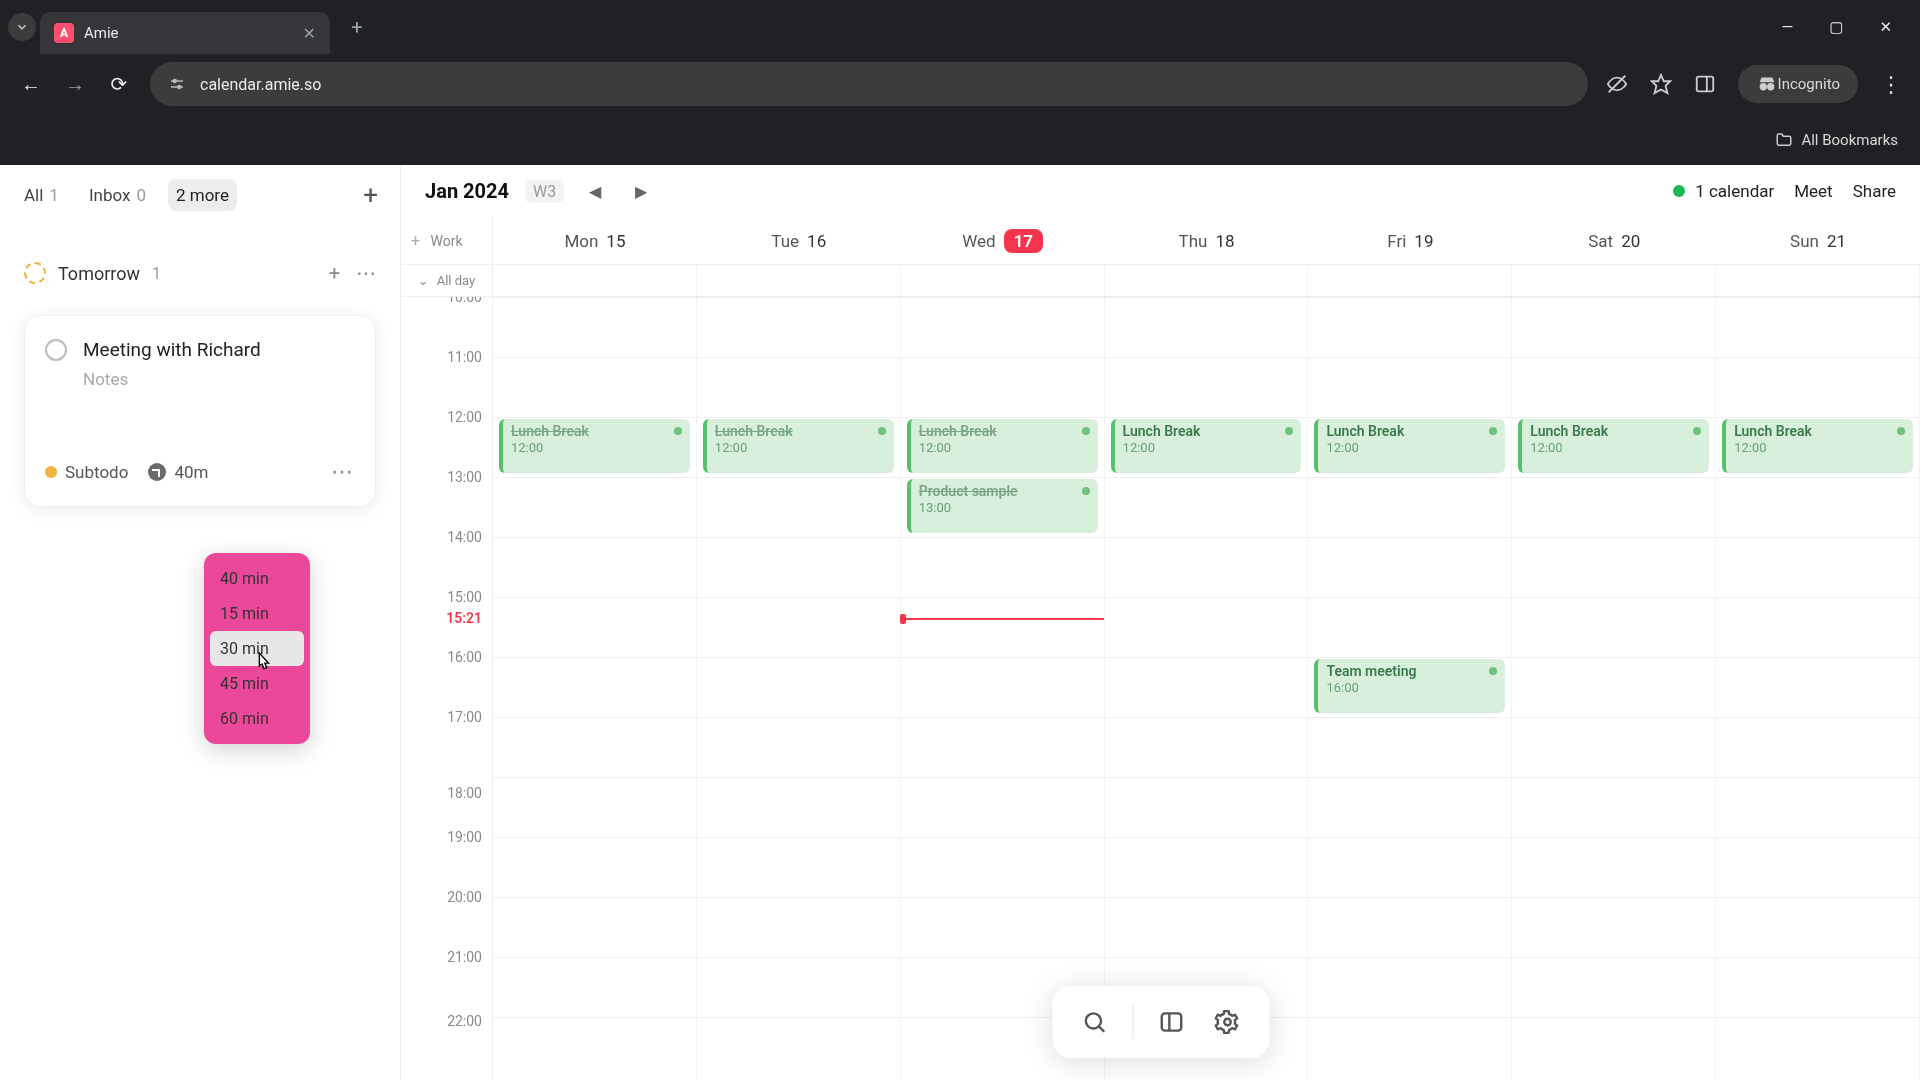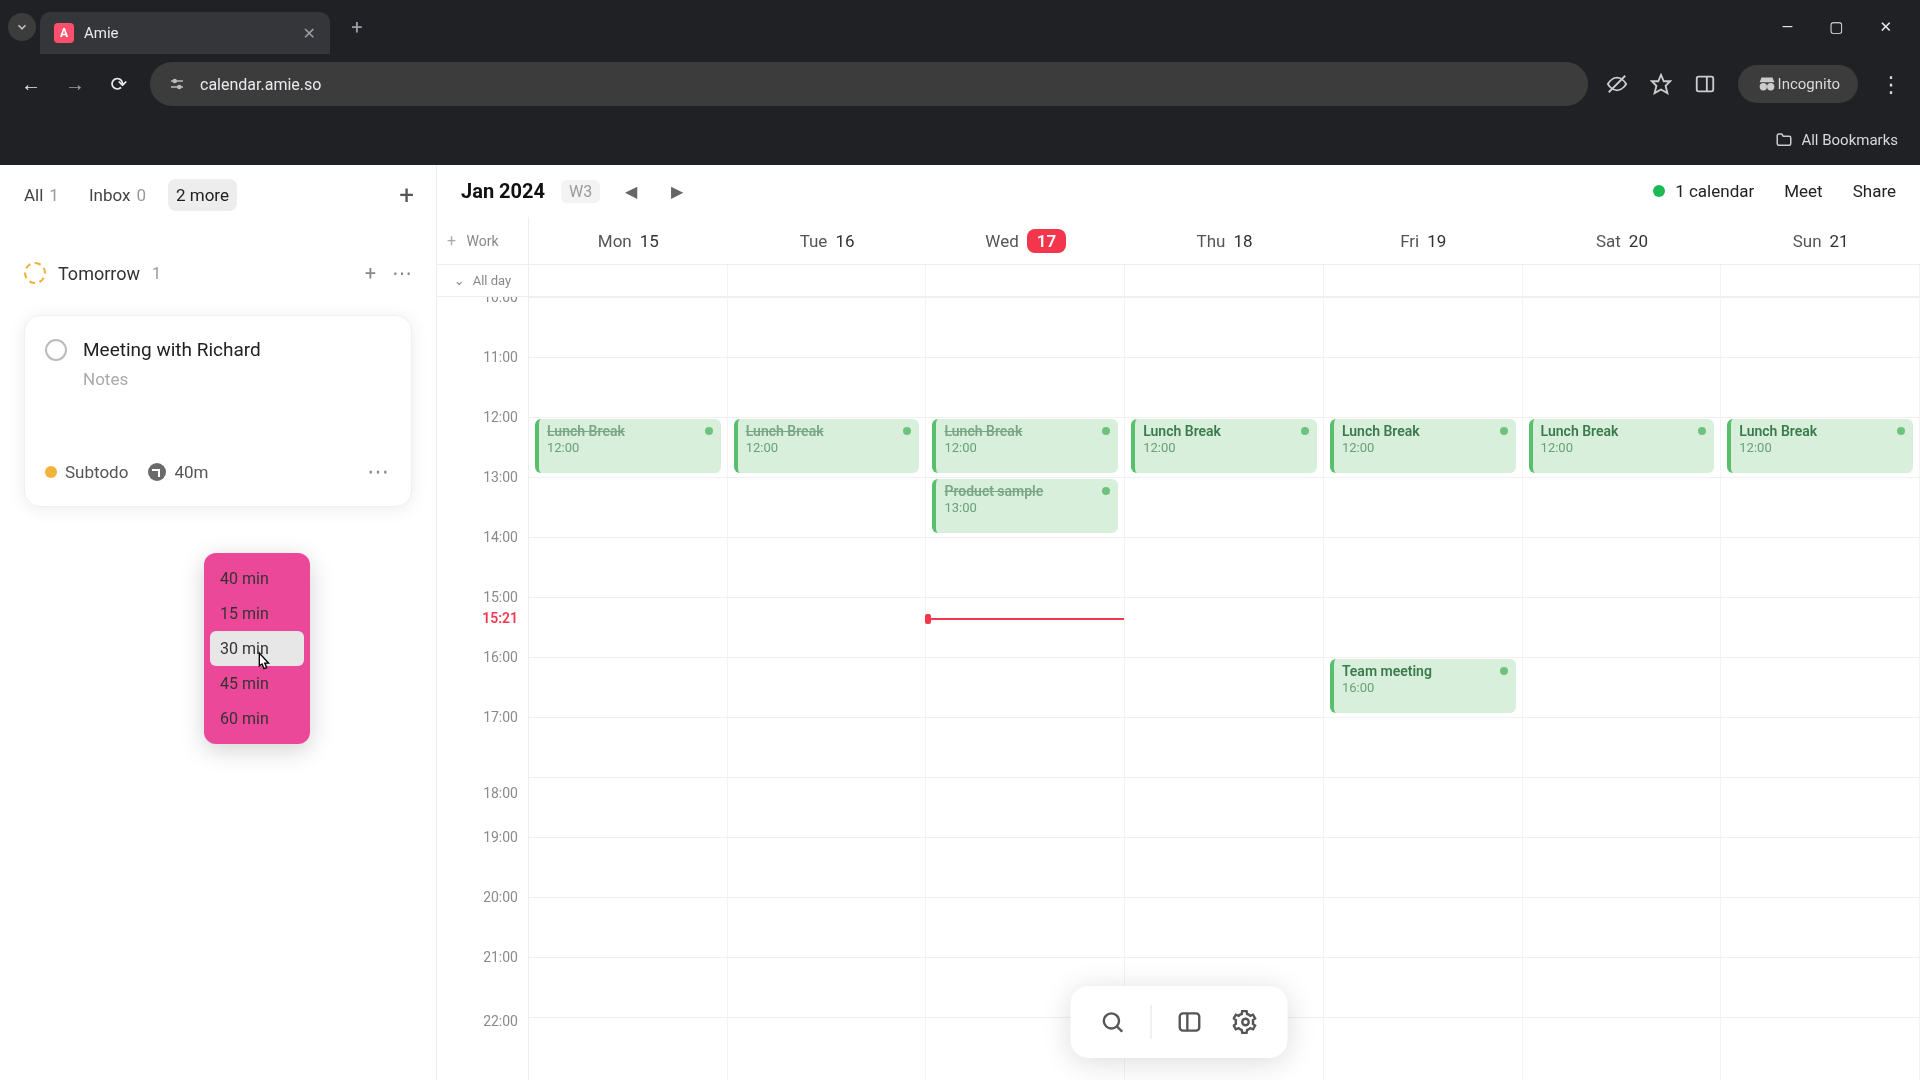--- a/index.html
+++ b/index.html
@@ -26,21 +26,21 @@
   .right-icons { display:flex; align-items:center; gap:22px; color:#d9d9d9;}
   .right-icons .chip { display:flex; align-items:center; gap:0; background:#3c3c3c; border-radius:22px; padding:8px 18px; font-size:15px;}
   .right-icons svg { width:22px; height:22px; }
 
   .bmbar { height:51px; display:flex; align-items:center; justify-content:flex-end; padding:0 22px; gap:10px; color:#d9d9d9; font-size:15px;}
   .bmbar .folder { display:flex; align-items:center; gap:8px; cursor:pointer;}
 
   
   .app { position:absolute; top:165px; left:0; right:0; bottom:0; display:flex; background:#fff;}
 
-  .sidebar { width:437px; border-right:1px solid #ededed; padding:14px 16px 0 16px; position:relative;}
+  .sidebar { width:401px; border-right:1px solid #ededed; padding:14px 16px 0 16px; position:relative;}
   .tabsrow { display:flex; align-items:center; gap:14px; font-size:17px; color:#444;}
   .tabsrow .seg { padding:6px 8px; border-radius:8px; cursor:pointer; display:flex; gap:6px; align-items:center;}
   .tabsrow .seg .cnt { color:#9a9a9a;}
   .tabsrow .seg.active { background:#ededed; color:#222;}
   .tabsrow .plus { margin-left:auto; font-size:26px; color:#555; cursor:pointer; padding:0 6px;}
 
   .list-section { margin-top:50px; padding:0 8px;}
   .list-header { display:flex; align-items:center; gap:12px; color:#333; font-size:18px;}
   .spin { width:22px; height:22px; border:2px dashed #f0b43c; border-radius:50%;}
   .list-header .cnt { color:#9a9a9a; font-size:16px;}
@@ -63,21 +63,21 @@
   .dropdown .opt { padding:8px 10px; font-size:16px; color:#333; border-radius:6px; cursor:pointer; white-space:nowrap; text-align:left;}
   .dropdown .opt.hover { background:#e7e7e7;}
   .cursor-icon { position:absolute; top:486px; left:252px; z-index:60; pointer-events:none;}
 
   
   .calwrap { flex:1; display:flex; flex-direction:column; position:relative;}
   .calhead { height:52px; display:flex; align-items:center; gap:16px; padding:0 24px;}
   .calhead .month { font-size:20px; font-weight:700; color:#111;}
   .calhead .wk { font-size:16px; color:#9a9a9a; background:#f3f3f3; border-radius:6px; padding:2px 8px;}
   .calhead .arrow { width:30px; height:30px; display:flex; align-items:center; justify-content:center; color:#666; cursor:pointer; font-size:16px;}
-  .calhead .right { margin-left:auto; display:flex; align-items:center; gap:30px; font-size:17px;}
+  .calhead .right { margin-left:auto; display:flex; align-items:center; gap:20px; font-size:17px;}
   .calhead .right .calsel { display:flex; align-items:center; gap:10px; color:#222; cursor:pointer;}
   .calhead .right .calsel .gdot { width:12px; height:12px; border-radius:50%; background:#1db954;}
   .calhead .right a { color:#222; cursor:pointer;}
 
   .daysrow { display:flex; height:48px; border-bottom:1px solid #eee;}
   .gutter { width:92px; flex-shrink:0; position:relative; border-right:1px solid #eee; display:flex; align-items:center; justify-content:center; gap:8px; font-size:14px; color:#888;}
   .gutter .plus { position:absolute; left:10px; top:14px; font-size:16px; color:#aaa; cursor:pointer;}
   .daycell { flex:1; display:flex; align-items:center; justify-content:center; gap:8px; font-size:17px; color:#333;}
   .daycell .dname { color:#555;}
   .daycell .dnum {}

